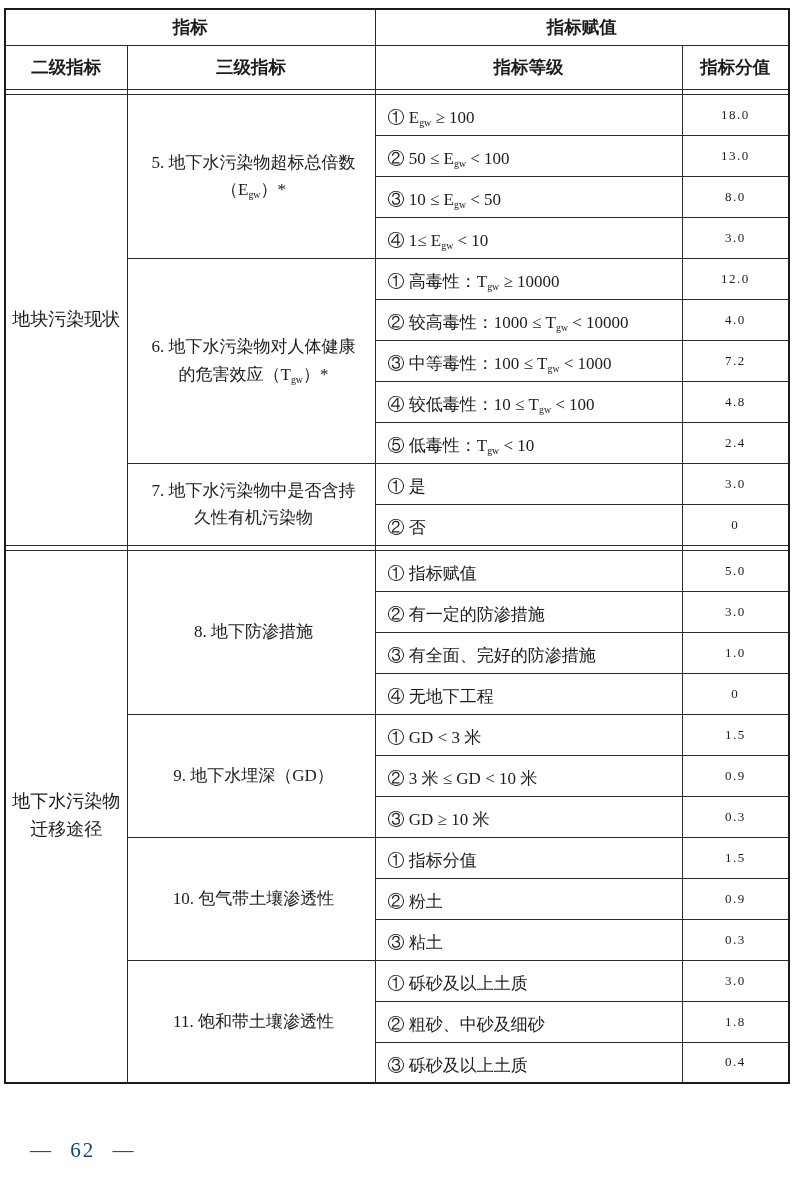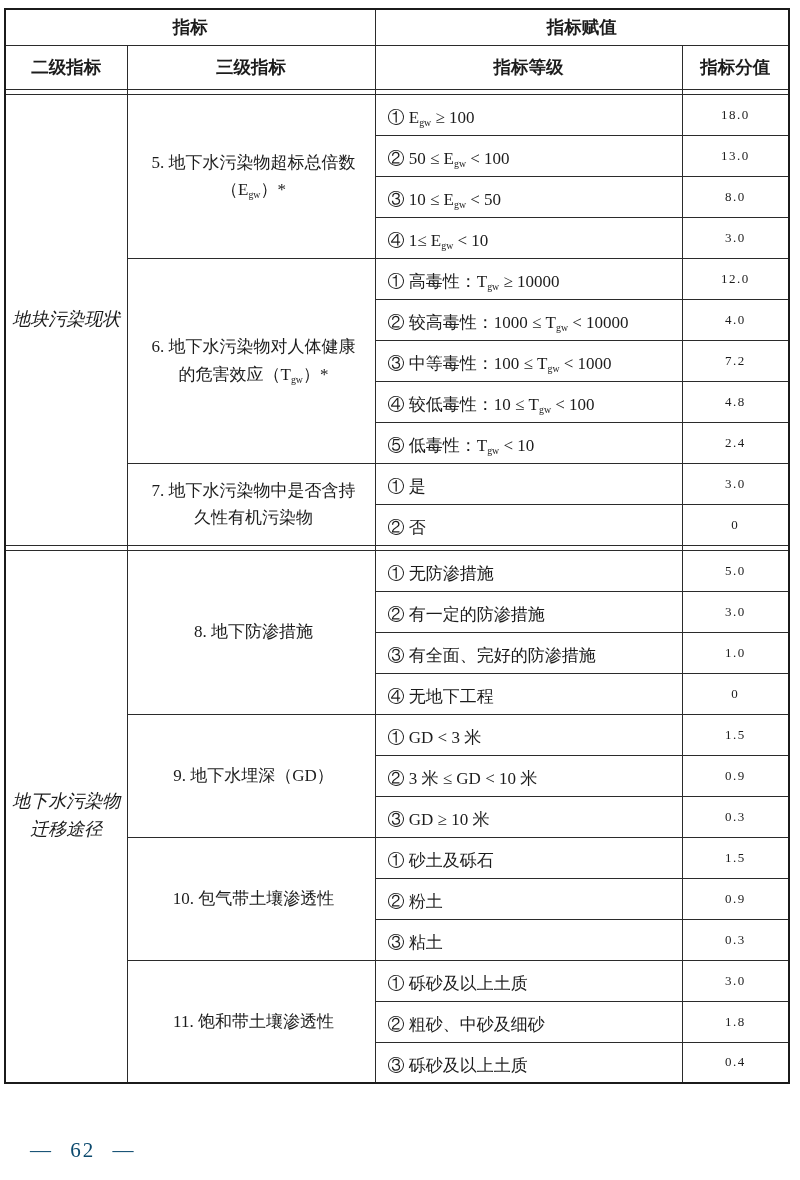--- a/index.html
+++ b/index.html
@@ -43,21 +43,20 @@
     border-right: 1.5px solid #2b2b2b;
     padding: 0; height: 4px; line-height: 0;
   }
 
   td.secondary {
     text-align: center;
     font-size: 18px;
     line-height: 1.55;
     white-space: pre-line;
     padding: 0 4px;
-    font-style: italic;
   }
   td.tertiary {
     text-align: center;
     font-size: 17px;
     line-height: 1.6;
     white-space: pre-line;
     padding: 0 4px 0 9px;
   }
   td.grade {
     text-align: left;
@@ -162,21 +161,21 @@
         </tr>
         <tr class="spacer">
           <td class="sp"></td>
           <td class="sp"></td>
           <td class="sp"></td>
           <td class="sp"></td>
         </tr>
         <tr class="body-row">
           <td class="secondary" rowspan="13">地下水污染物<br>迁移途径</td>
           <td class="tertiary" rowspan="4">8. 地下防渗措施</td>
-          <td class="grade">① 无防渗措施</td>
+          <td class="grade">① 指标赋值</td>
           <td class="score">5.0</td>
         </tr>
         <tr class="body-row">
           <td class="grade">② 有一定的防渗措施</td>
           <td class="score">3.0</td>
         </tr>
         <tr class="body-row">
           <td class="grade">③ 有全面、完好的防渗措施</td>
           <td class="score">1.0</td>
         </tr>
@@ -192,21 +191,21 @@
         <tr class="body-row">
           <td class="grade">② 3 米 ≤ GD &lt; 10 米</td>
           <td class="score">0.9</td>
         </tr>
         <tr class="body-row">
           <td class="grade">③ GD ≥ 10 米</td>
           <td class="score">0.3</td>
         </tr>
         <tr class="body-row">
           <td class="tertiary" rowspan="3">10. 包气带土壤渗透性</td>
-          <td class="grade">① 砂土及砾石</td>
+          <td class="grade">① 指标分值</td>
           <td class="score">1.5</td>
         </tr>
         <tr class="body-row">
           <td class="grade">② 粉土</td>
           <td class="score">0.9</td>
         </tr>
         <tr class="body-row">
           <td class="grade">③ 粘土</td>
           <td class="score">0.3</td>
         </tr>

